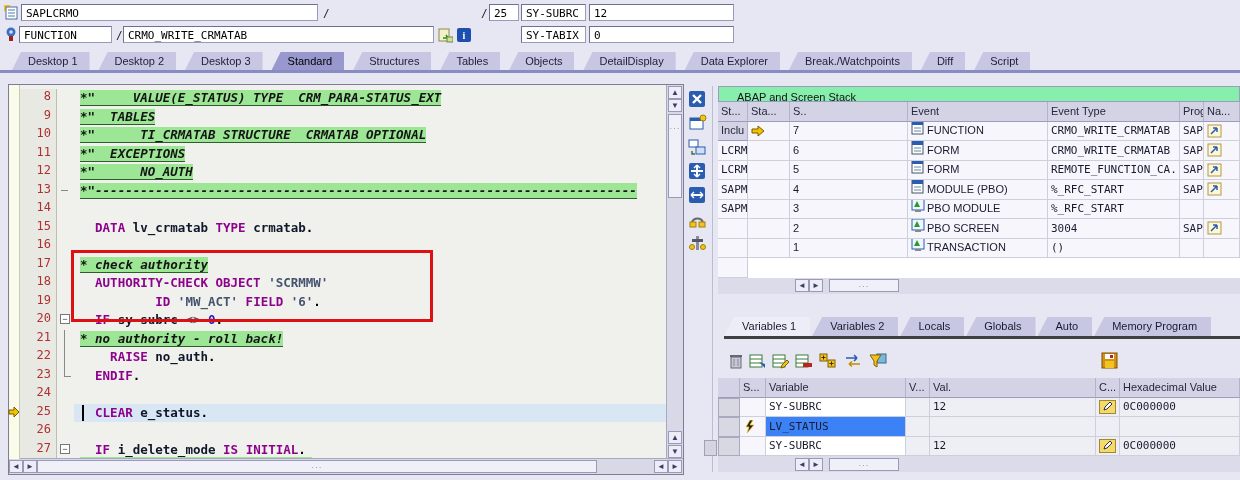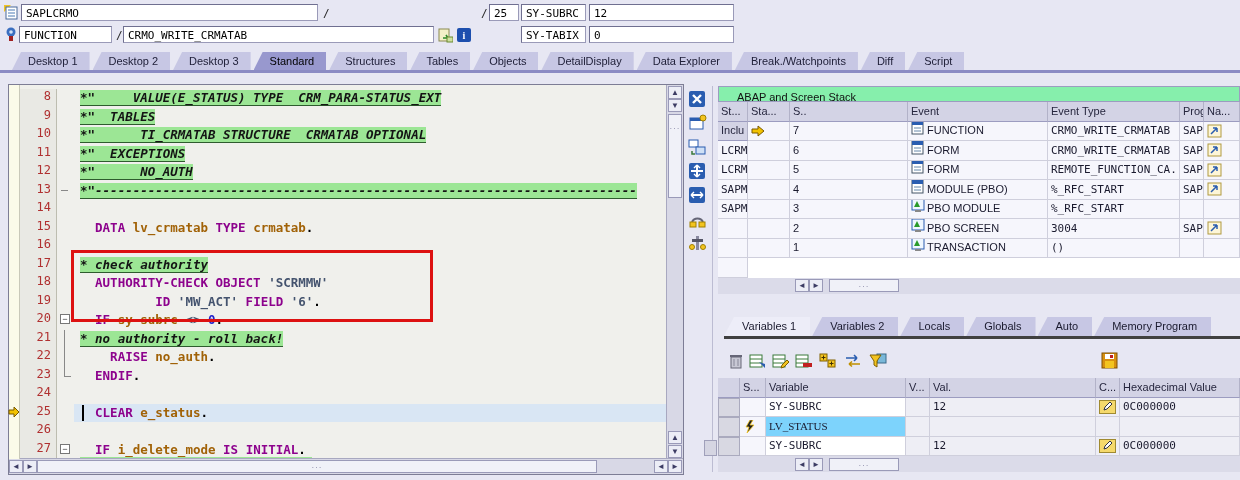--- a/index.html
+++ b/index.html
@@ -8,21 +8,21 @@
   
   .fld{position:absolute;height:17px;background:#fff;border:1px solid #9a9ab8;
     border-top-color:#6f6f90;border-left-color:#6f6f90;box-sizing:border-box;
     font-family:"DejaVu Sans Mono",monospace;font-size:11px;padding:2px 3px 0 4px;
     white-space:nowrap;overflow:hidden;color:#000;}
   .sep{position:absolute;font-family:"DejaVu Sans Mono",monospace;color:#222;}
   .hicon{position:absolute;width:15px;height:15px;}
   
   .tabbar{position:absolute;left:0;top:52px;width:1240px;height:21px;padding-left:12px;
     box-sizing:border-box;border-bottom:3px solid #8b8bc4;display:flex;align-items:flex-end;}
-  .tab{height:18px;line-height:18px;padding:0 12px 0 16px;margin-right:3px;background:#c7c7e4;
+  .tab{height:18px;line-height:18px;padding:0 12px 0 16px;margin-right:9px;background:#c7c7e4;
     color:#21213a;clip-path:polygon(9px 0,100% 0,100% 100%,0 100%);cursor:default;}
   .tab.active{background:#9898ce;color:#000;}
   
   .editor{position:absolute;left:8px;top:84px;width:676px;height:391px;background:#f0f0ec;
     border:1px solid #7d7d95;box-sizing:border-box;}
   .ed-rows{position:absolute;left:0;top:0;right:16px;bottom:15px;padding-top:4px;overflow:hidden;}
   .ed-row{display:flex;height:18.5px;position:relative;}
   .bpmargin{position:absolute;left:0;top:0;bottom:15px;width:10px;background:#fbfbe9;
     border-right:1px solid #c9c9b9;z-index:3;}
   .ed-row{padding-left:10px;}
@@ -34,21 +34,21 @@
     background:#fff;font-size:9px;line-height:8px;text-align:center;color:#333;box-sizing:border-box;}
   .fline::before{content:"";position:absolute;left:7px;top:0;bottom:0;border-left:1px solid #888;}
   .fend::before{content:"";position:absolute;left:7px;top:0;height:9px;width:6px;
     border-left:1px solid #888;border-bottom:1px solid #888;}
   .ftick::before{content:"";position:absolute;left:4px;top:8px;width:7px;border-top:1px solid #888;}
   .ed-code{flex:1;font-family:"DejaVu Sans Mono",monospace;font-size:12.5px;font-weight:bold;
     white-space:pre;padding-left:6px;position:relative;line-height:18.5px;}
   .curline{background:#d9e6f4;}
   .cursorbar{position:absolute;left:8px;top:1px;width:2px;height:16px;background:#000;}
   .scmt{background:#9ce695;font-style:italic;color:#141414;border-bottom:1.5px solid #2e5c2e;}
-  .sk{color:#8d028d;} .si{color:#a16207;} .sp{color:#000;}
+  .sk{color:#8d028d;} .si{color:#0f172a;} .sp{color:#000;}
   .sl{color:#44536e;} .sn{color:#2222cc;} .so{color:#44536e;}
   .peek{position:absolute;left:6px;bottom:-2px;width:232px;height:4px;background:#9ce695;}
   .redbox{position:absolute;left:62px;top:165px;width:356px;height:66px;border:3px solid #dd1111;z-index:4;}
   .marrow{position:absolute;left:-1px;z-index:5;}
   
   .vsb{position:absolute;top:0;bottom:15px;right:0;width:16px;background:#d8d8e6;
     border-left:1px solid #a8a8c0;}
   .hsb{position:absolute;left:0;right:0;bottom:0;height:15px;background:#d8d8e6;
     border-top:1px solid #a8a8c0;display:flex;align-items:center;}
   .sbtn{width:14px;height:13px;background:#ecedf6;border:1px solid #9a9ab8;box-sizing:border-box;
@@ -533,21 +533,21 @@
             </svg>
           </span>
         </div>
         <div class="gc mono" style="background: rgb(238, 238, 245);">0C000000</div>
         <div class="gc selcell"></div>
         <div class="gc">
           <svg width="13" height="13">
             <polygon points="7,0 3,7 6,7 4,13 11,5 7,5 10,0" fill="#222" stroke="#f3c420" stroke-width="0.8"></polygon>
           </svg>
         </div>
-        <div class="gc mono" style="background: #7dd3fc; font-family: Liberation Serif, serif;">LV_STATUS</div>
+        <div class="gc mono" style="background: #3b82f6;">LV_STATUS</div>
         <div class="gc" style="background: rgb(238, 238, 245);"></div>
         <div class="gc mono" style="background: rgb(238, 238, 245);"></div>
         <div class="gc" style="background: rgb(238, 238, 245);"></div>
         <div class="gc mono" style="background: rgb(238, 238, 245);"></div>
         <div class="gc selcell"></div>
         <div class="gc"></div>
         <div class="gc mono" style="background: rgb(255, 255, 255);">SY-SUBRC</div>
         <div class="gc" style="background: rgb(238, 238, 245);"></div>
         <div class="gc mono" style="background: rgb(238, 238, 245);">12</div>
         <div class="gc" style="background: rgb(238, 238, 245);">

